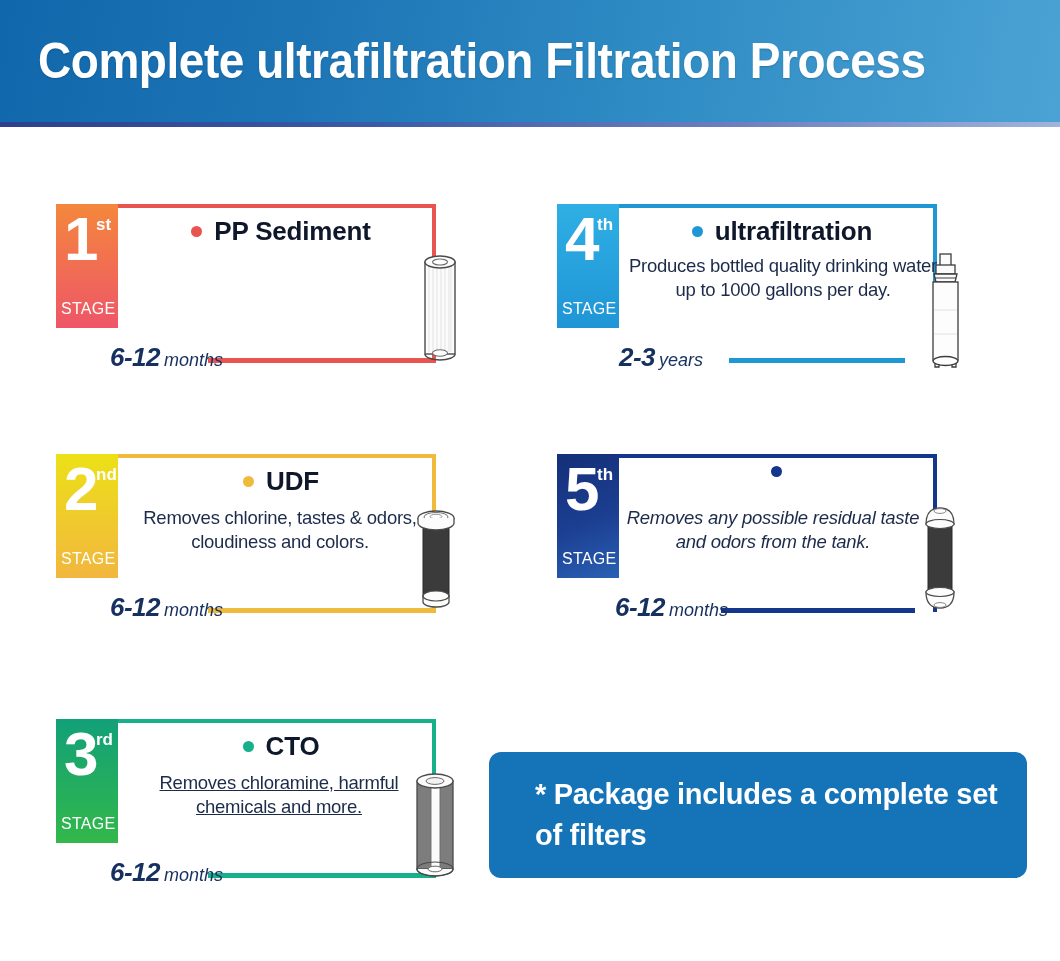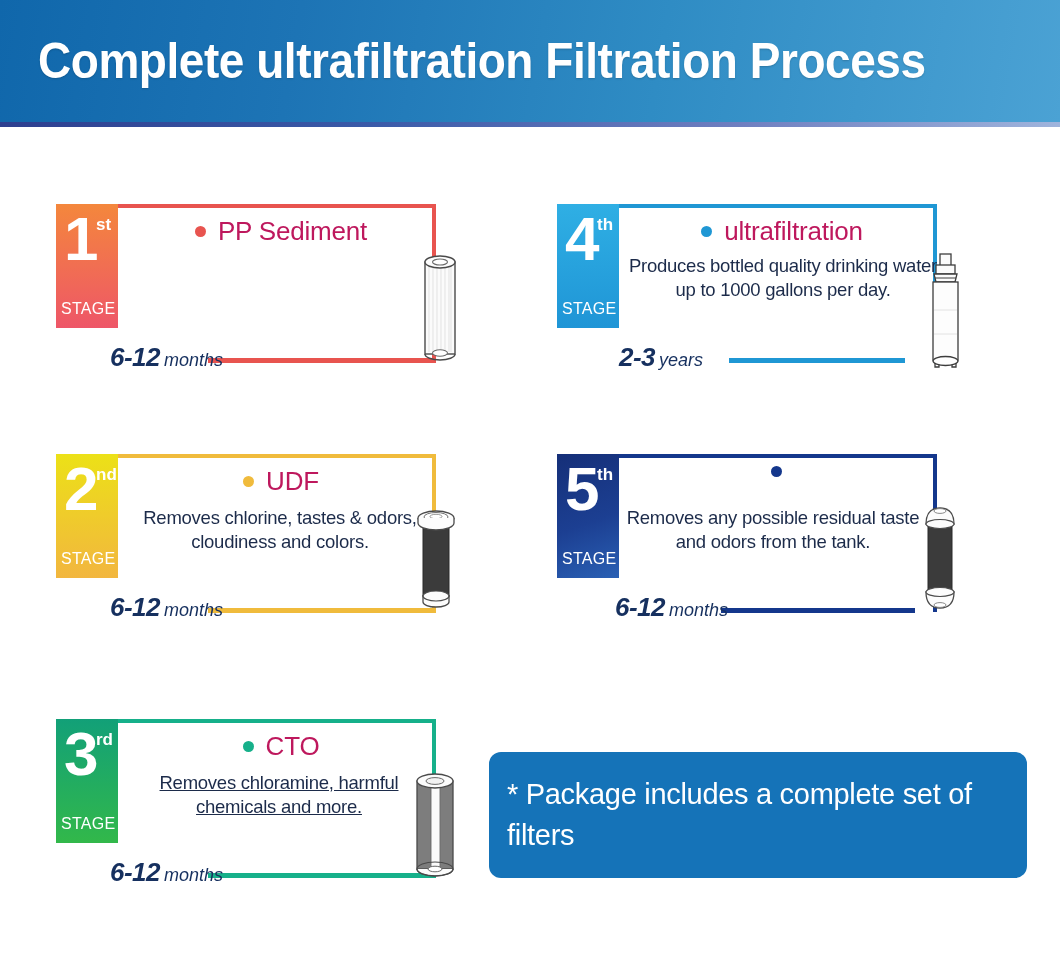--- a/index.html
+++ b/index.html
@@ -114,23 +114,23 @@
     align-items: center;
     justify-content: center;
   }
   .title-dot {
     width: 11px; height: 11px;
     border-radius: 50%;
     margin-right: 12px;
     flex: none;
   }
   .title-text {
-    color: #be185d;
+    color: #0f172a;
     font-size: 26px;
-    font-weight: normal;
+    font-weight: bold;
     letter-spacing: -0.2px;
     white-space: nowrap;
   }
   .stage-desc {
     position: absolute;
     top: 60px;
     left: 80px;
     width: 306px;
     text-align: center;
     color: #1c2b4a;
@@ -173,23 +173,23 @@
     width: 538px;
     height: 126px;
     background: #1573b8;
     border-radius: 12px;
     display: flex;
     align-items: center;
   }
   .note-text {
     color: #ffffff;
     font-size: 29px;
-    font-weight: normal;
+    font-weight: bold;
     line-height: 1.42;
-    padding-left: 18px;
+    padding-left: 46px;
     padding-right: 20px;
     letter-spacing: -0.3px;
   }
 </style>
 </head>
 <body>
 
 <div class="banner">
   <div class="banner-title">Complete ultrafiltration Filtration Process</div>
 </div>
@@ -318,21 +318,21 @@
   <div class="badge" style="background:linear-gradient(160deg,#152f78 0%,#1c3f92 55%,#2a60b4 100%);">
     <span class="badge-num">5</span>
     <span class="badge-sup">th</span>
     <span class="badge-stage">STAGE</span>
   </div>
 
   <div class="stage-title">
     <span class="title-dot" style="background:#14378c;"></span>
   </div>
 
-  <div class="stage-desc" style="left:62px; width:324px;">Removes any possible residual taste and odors from the tank.</div>
+  <div class="stage-desc" style="left:62px; width:324px;font-style:italic;">Removes any possible residual taste and odors from the tank.</div>
 
   <div class="stage-life" style="left:66px;">
     <span class="life-num">6-12</span><span class="life-unit">months</span>
   </div>
 
   <div class="cartridge" style="top:56px; left:366px;">
     <svg width="50" height="114" viewBox="0 0 50 114">
       <rect x="13" y="22" width="24" height="68" fill="#3b3b3b" stroke="#2b2b2b" stroke-width="1"></rect>
       <path d="M11 22 q0 -16 14 -16 q14 0 14 16 z" fill="#fcfcfc" stroke="#4a4a4a" stroke-width="1.3"></path>
       <ellipse cx="25" cy="22" rx="14" ry="4.5" fill="#fcfcfc" stroke="#4a4a4a" stroke-width="1.2"></ellipse>

